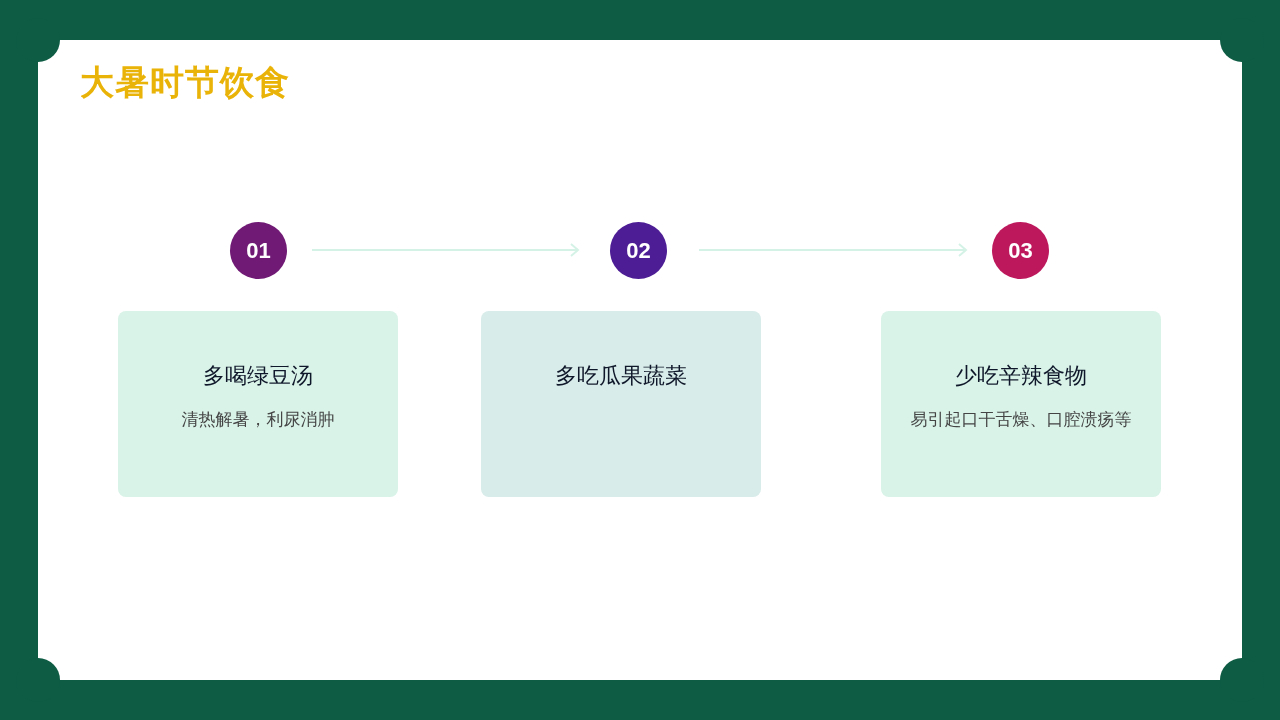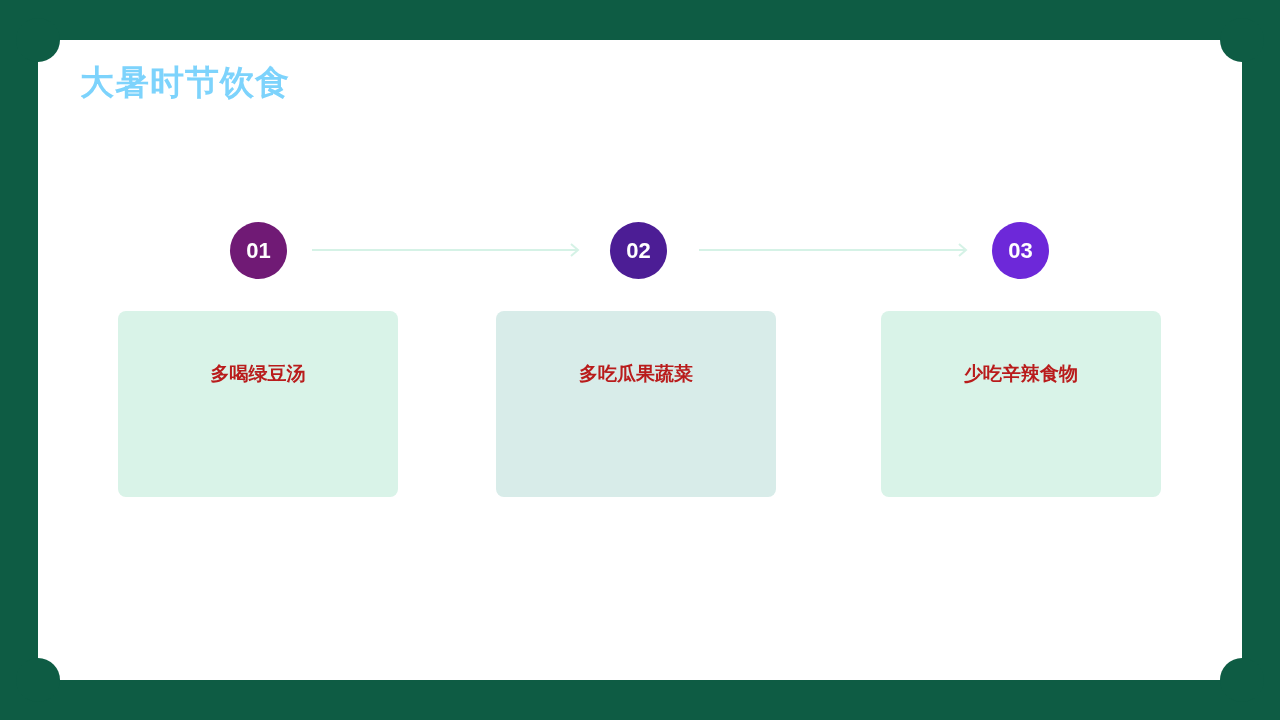--- a/index.html
+++ b/index.html
@@ -11,65 +11,67 @@
   .panel {
     position:absolute; left:38px; top:40px; width:1204px; height:640px;
     background:#ffffff;
   }
   .bump {
     position:absolute; width:44px; height:44px; border-radius:50%;
     background:#0e5c44;
   }
   .title {
     position:absolute; left:80px; top:60px; margin:0;
-    font-size:34px; font-weight:bold; color:#7dd3fc; letter-spacing:1px;
+    font-size:34px; font-weight:bold; color:#eab308; letter-spacing:1px;
   }
   .step {
     position:absolute; top:222px; width:57px; height:57px; border-radius:50%;
     color:#ffffff; font-weight:bold; font-size:22px;
     display:flex; align-items:center; justify-content:center;
     font-family:"Liberation Sans",sans-serif;
   }
   .arrow { position:absolute; top:243px; height:14px; }
   .card {
     position:absolute; top:311px; width:280px; height:186px; border-radius:8px;
     box-sizing:border-box; padding-top:50px; text-align:center;
   }
   .card-title {
-    font-size:19px; font-weight:bold; color:#b91c1c; margin:0 0 12px 0;
+    font-size:22px; font-weight:normal; color:#0f172a; margin:0 0 12px 0;
   }
   .card-desc {
     font-size:17px; color:#444444; line-height:32px; margin:0 auto; width:240px;
   }
 </style>
 </head>
 <body>
 
 <div class="panel"></div>
 <div class="bump" style="left:16px;top:18px;"></div>
 <div class="bump" style="left:1220px;top:18px;"></div>
 <div class="bump" style="left:16px;top:658px;"></div>
 <div class="bump" style="left:1220px;top:658px;"></div>
 
 <h1 class="title">大暑时节饮食</h1>
 
 <div class="step" style="left:230px;background:#701a75;">01</div>
 <div class="step" style="left:610px;background:#4c1d95;">02</div>
-<div class="step" style="left:992px;background:#6d28d9;">03</div>
+<div class="step" style="left:992px;background:#be185d;">03</div>
 
 <svg class="arrow" style="left:312px;" width="270" height="14">
   <line x1="0" y1="7" x2="266" y2="7" stroke="#d5f2e6" stroke-width="2"></line>
   <polyline points="259,1 266,7 259,13" fill="none" stroke="#d5f2e6" stroke-width="2"></polyline>
 </svg>
 <svg class="arrow" style="left:699px;" width="270" height="14">
   <line x1="0" y1="7" x2="267" y2="7" stroke="#d5f2e6" stroke-width="2"></line>
   <polyline points="260,1 267,7 260,13" fill="none" stroke="#d5f2e6" stroke-width="2"></polyline>
 </svg>
 
 <div class="card" style="left:118px;background:#d9f3e8;">
   <p class="card-title">多喝绿豆汤</p>
+  <p class="card-desc">清热解暑，利尿消肿</p>
 </div>
-<div class="card" style="left:496px;background:#d8ece9;">
+<div class="card" style="left:481px;background:#d8ece9;">
   <p class="card-title">多吃瓜果蔬菜</p>
 </div>
 <div class="card" style="left:881px;background:#d9f3e8;">
   <p class="card-title">少吃辛辣食物</p>
+  <p class="card-desc">易引起口干舌燥、口腔溃疡等</p>
 </div>
 
 </body></html>

